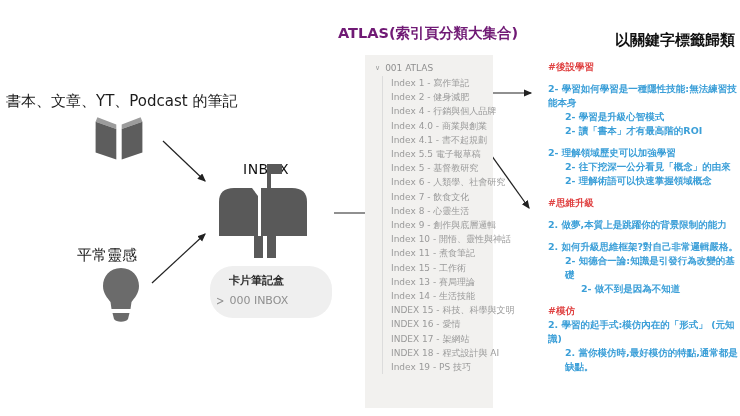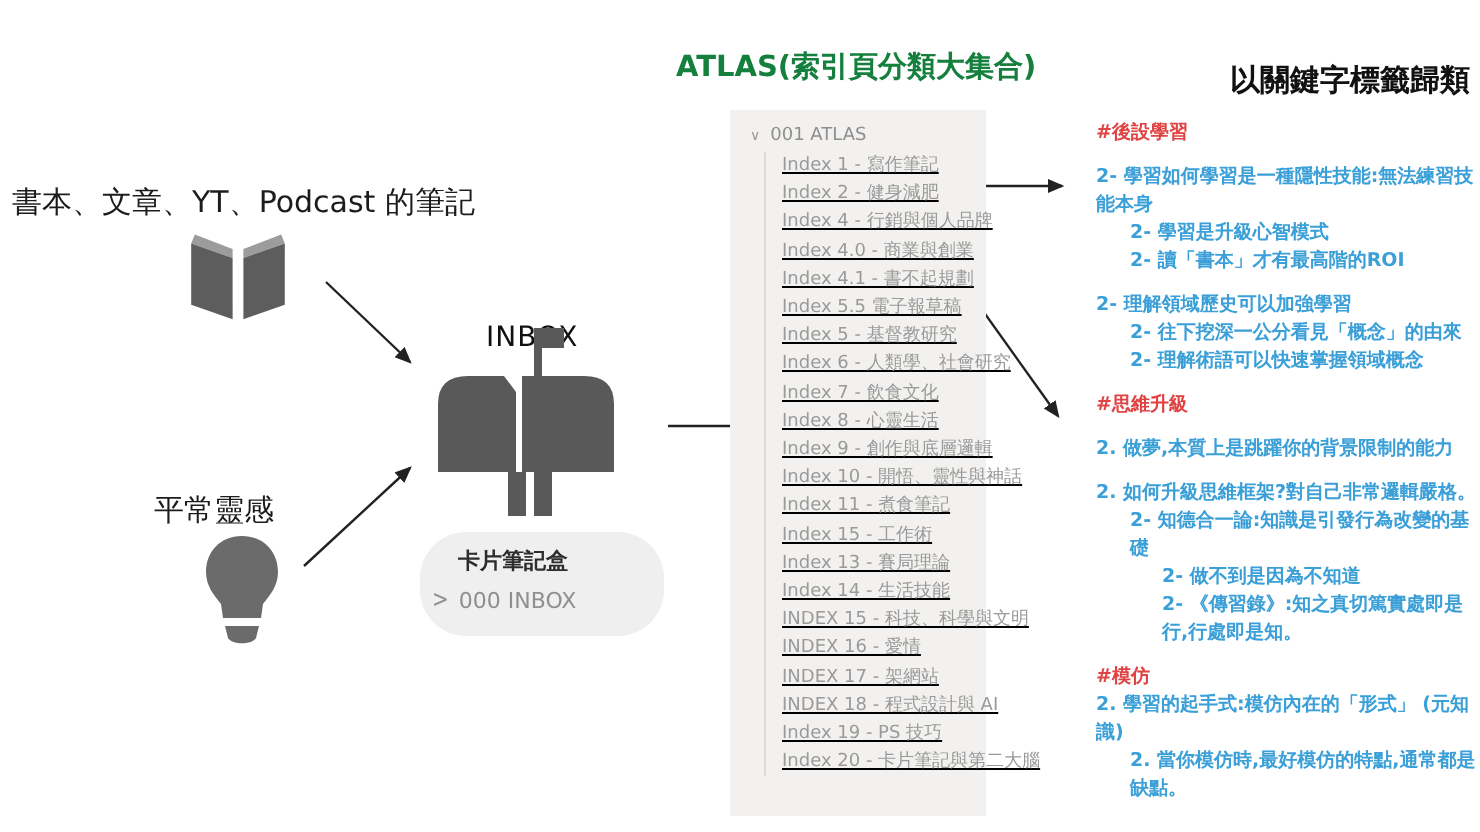--- a/index.html
+++ b/index.html
@@ -22,25 +22,25 @@
 
   .book-svg{position:absolute;left:92px;top:114px;}
   .bulb-svg{position:absolute;left:100px;top:266px;}
   .mail-svg{position:absolute;left:212px;top:158px;}
 
   .card-box{position:absolute;left:210px;top:266px;width:122px;height:52px;background:var(--box-bg);border-radius:23px;}
   .card-title{margin:7px 0 0 19px;font-size:11px;font-weight:bold;color:#2d2d2d;}
   .card-row{margin:6px 0 0 6px;font-size:11px;color:#8f8f8f;display:flex;align-items:center;cursor:pointer;}
   .card-row .chev{font-size:10px;margin-right:5px;color:#8f8f8f;transform:scaleY(1.2);}
 
-  .atlas-title{position:absolute;left:338px;top:24px;font-size:14.5px;font-weight:600;color:#15803d;}
+  .atlas-title{position:absolute;left:338px;top:24px;font-size:14.5px;font-weight:600;color:#701a75;}
   .atlas-panel{position:absolute;left:365px;top:55px;width:128px;height:353px;background:var(--list-bg);}
   .atlas-root{padding:8px 0 3px 10px;font-size:9px;color:#8f8f8f;display:flex;align-items:center;cursor:pointer;}
   .atlas-root .caret{font-size:7px;margin-right:5px;color:#9a9a9a;}
-  .atlas-items{margin-left:17px;border-left:1px solid #dcdcdc;padding-left:8px;text-decoration:underline;}
+  .atlas-items{margin-left:17px;border-left:1px solid #dcdcdc;padding-left:8px;}
   .atlas-item{font-size:9px;line-height:14.2px;color:var(--list-text);white-space:nowrap;cursor:pointer;}
 
   .tags-title{position:absolute;left:555px;top:31px;width:180px;text-align:right;font-size:15px;font-weight:bold;color:#111;}
   .tags-panel{position:absolute;left:548px;top:60px;width:192px;}
   .tag-line{font-size:9.5px;line-height:14px;color:var(--blue);font-weight:700;}
   .tag-line.tag{color:var(--red);font-weight:600;}
   .tag-line.ind1{padding-left:17px;}
   .tag-line.ind2{padding-left:33px;}
   .tag-line.gap{margin-top:8px;}
 </style>
@@ -120,37 +120,35 @@
         <div class="atlas-item">Index 10 - 開悟、靈性與神話</div>
         <div class="atlas-item">Index 11 - 煮食筆記</div>
         <div class="atlas-item">Index 15 - 工作術</div>
         <div class="atlas-item">Index 13 - 賽局理論</div>
         <div class="atlas-item">Index 14 - 生活技能</div>
         <div class="atlas-item">INDEX 15 - 科技、科學與文明</div>
         <div class="atlas-item">INDEX 16 - 愛情</div>
         <div class="atlas-item">INDEX 17 - 架網站</div>
         <div class="atlas-item">INDEX 18 - 程式設計與 AI</div>
         <div class="atlas-item">Index 19 - PS 技巧</div>
-        <div class="atlas-item">Index 20 - 卡片筆記與第二大腦</div>
       </div>
   </div>
 
   <div class="tags-title">以關鍵字標籤歸類</div>
   <div class="tags-panel" id="tags-panel">
       <div class="tag-line tag ind0">#後設學習</div>
       <div class="tag-line ind0 gap">2- 學習如何學習是一種隱性技能:無法練習技能本身</div>
       <div class="tag-line ind1">2- 學習是升級心智模式</div>
       <div class="tag-line ind1">2- 讀「書本」才有最高階的ROI</div>
       <div class="tag-line ind0 gap">2- 理解領域歷史可以加強學習</div>
       <div class="tag-line ind1">2- 往下挖深一公分看見「概念」的由來</div>
       <div class="tag-line ind1">2- 理解術語可以快速掌握領域概念</div>
       <div class="tag-line tag ind0 gap">#思維升級</div>
       <div class="tag-line ind0 gap">2. 做夢,本質上是跳躍你的背景限制的能力</div>
       <div class="tag-line ind0 gap">2. 如何升級思維框架?對自己非常邏輯嚴格。</div>
       <div class="tag-line ind1">2- 知德合一論:知識是引發行為改變的基礎</div>
       <div class="tag-line ind2">2- 做不到是因為不知道</div>
-      <div class="tag-line ind2">2- 《傳習錄》:知之真切篤實處即是行,行處即是知。</div>
       <div class="tag-line tag ind0 gap">#模仿</div>
       <div class="tag-line ind0">2. 學習的起手式:模仿內在的「形式」 (元知識)</div>
       <div class="tag-line ind1">2. 當你模仿時,最好模仿的特點,通常都是缺點。</div>
     </div>
 
 </div>
 
 </body></html>

